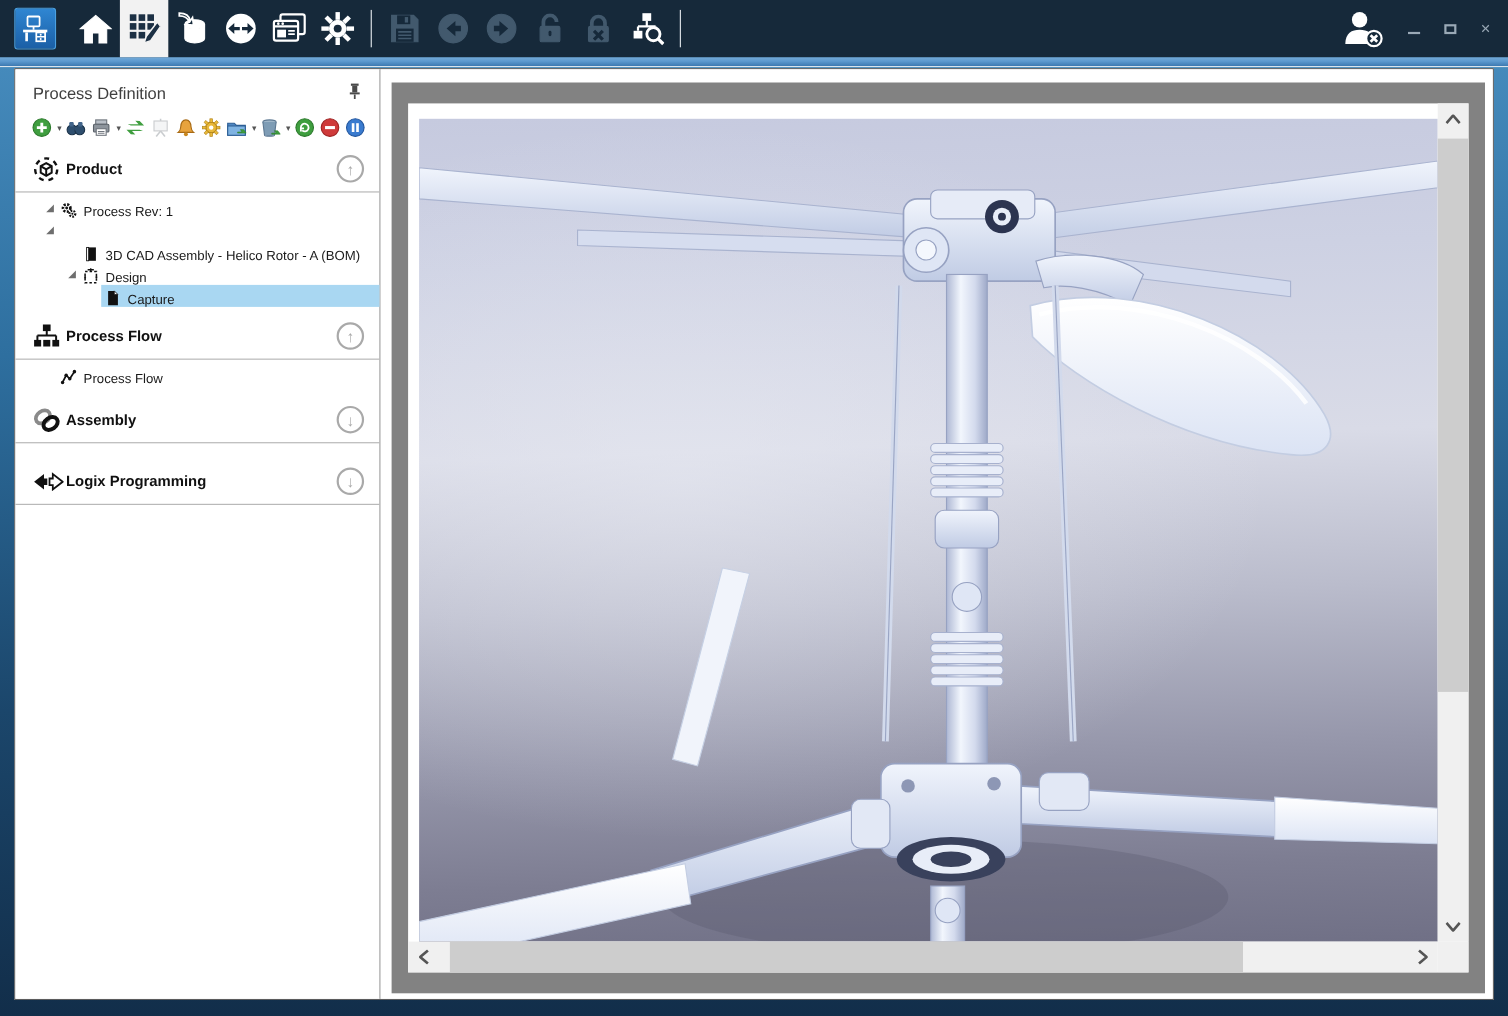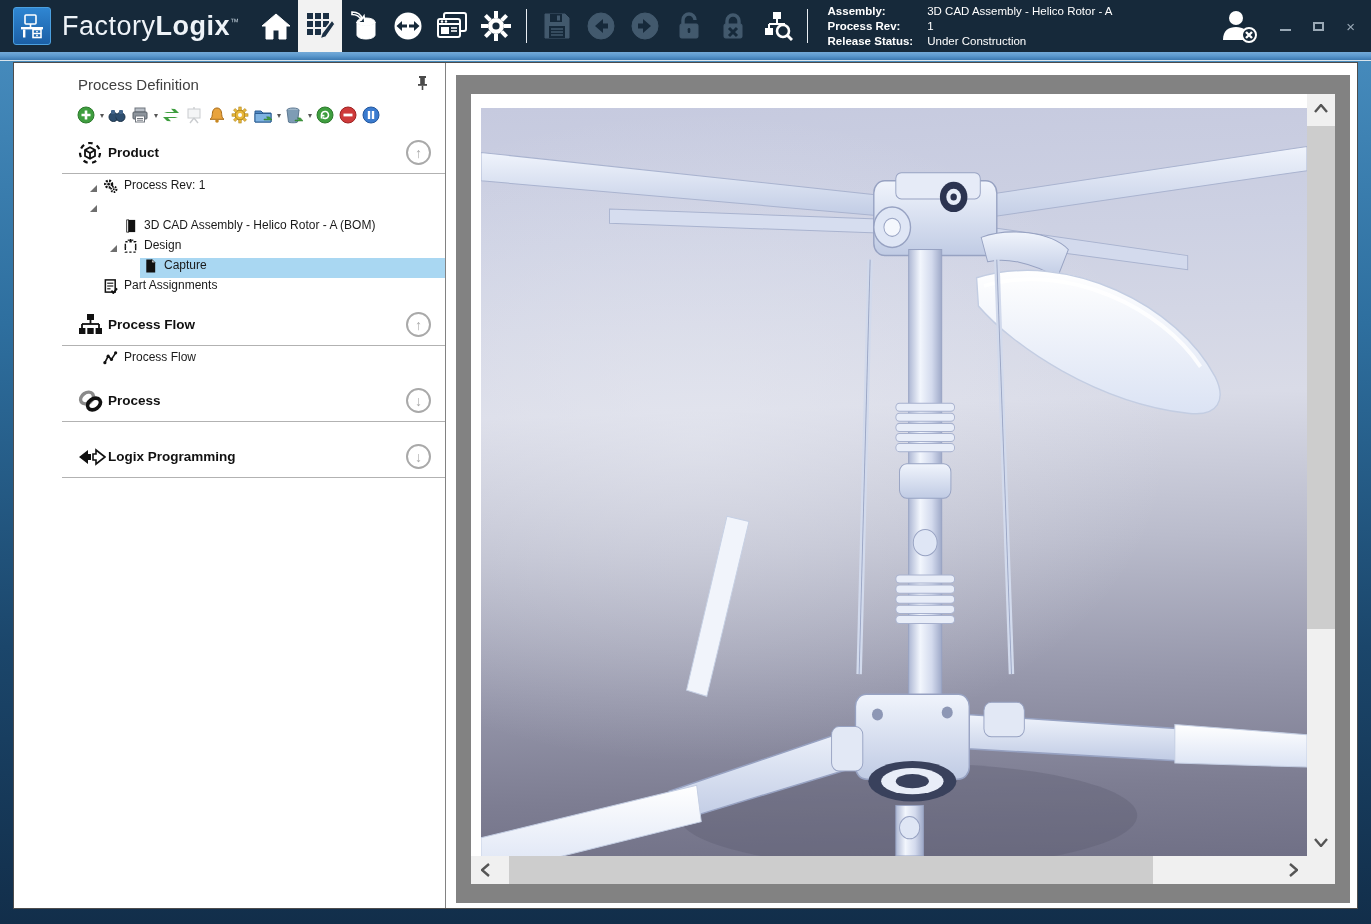--- a/index.html
+++ b/index.html
@@ -36,41 +36,41 @@
   
   .accent { position:absolute; left:0; top:52px; width:1371px; height:9px;
     background:linear-gradient(180deg,#74aad8 0%,#5d9acf 45%,#3c79b1 100%);
     border-bottom:1px solid #d9e4ec; z-index:4; }
 
   
   .content { position:absolute; left:13px; top:62px; width:1345px; height:847px;
     background:#ffffff; border:1px solid #4d4d4d; display:flex; }
 
   
-  .sidebar { width:384px; border-right:1px solid #828282; background:#fff;
-    display:flex; flex-direction:column; flex:0 0 auto;margin-left:48px; }
+  .sidebar { width:332px; border-right:1px solid #828282; background:#fff;
+    display:flex; flex-direction:column; flex:0 0 auto; }
   .sb-header { display:flex; align-items:center; padding:10px 14px 4px 16px; }
   .sb-title { font-size:15px; color:#404040; flex:1; }
   .pin-btn { cursor:pointer; padding:2px; }
   .sb-toolbar { display:flex; align-items:center; gap:3px; padding:5px 6px 7px 14px; }
   .sb-tool { display:flex; align-items:center; cursor:pointer; padding:1px; }
   .sb-tool.disabled { opacity:.45; cursor:default; }
   .caret { font-size:8px; color:#555; margin-left:1px; cursor:pointer; }
   .section { display:flex; align-items:center; padding:8px 14px 8px 16px; cursor:pointer; }
   .section .sec-icon { width:30px; display:flex; justify-content:flex-start; }
   .section .sec-label { font-size:13.5px; font-weight:700; color:#111; flex:1; }
   .arrow-btn { width:25px; height:25px; border:2px solid #a9a9a9; border-radius:50%;
     color:#a9a9a9; font-size:14px; font-weight:700; display:flex; align-items:center;
     justify-content:center; cursor:pointer; background:#fff; }
   .divider { height:1px; background:#b2b2b2; }
   .tree { padding:4px 0 6px 0; }
   .tree-row { display:flex; align-items:center; height:20px; font-size:12px; color:#1a1a1a; cursor:pointer; }
   .tw-exp { width:14px; flex:0 0 14px; display:flex; align-items:center; justify-content:center; }
   .exp-tri { width:0; height:0; border-bottom:7px solid #6e6e6e; border-left:7px solid transparent; }
-  .row-inner { display:flex; align-items:flex-start; gap:5px; flex:1; height:20px; padding-left:2px; }
+  .row-inner { display:flex; align-items:flex-end; gap:5px; flex:1; height:20px; padding-left:2px; }
   .row-inner.selected { background:#a9d7f2; }
   .tree-ico { width:17px; display:flex; align-items:center; justify-content:center; flex:0 0 17px; }
   .flow-child { padding:4px 0 10px 0; }
 
   
   .main { flex:1; position:relative; background:#ffffff; }
   .viewer { position:absolute; left:10px; top:12px; right:7px; bottom:5px; background:#828282; }
   .page { position:absolute; left:15px; top:19px; right:15px; bottom:19px; background:#ffffff; }
   .render { position:absolute; left:10px; top:14px; right:28px; bottom:28px; overflow:hidden;
     background:
@@ -97,21 +97,20 @@
       <rect x="6" y="2" width="11" height="9" rx="1" fill="none" stroke="#fff" stroke-width="1.6"></rect>
       <line x1="11.5" y1="11" x2="11.5" y2="14" stroke="#fff" stroke-width="1.6"></line>
       <rect x="2" y="14" width="22" height="2.4" fill="#fff"></rect>
       <rect x="4" y="16.5" width="2.4" height="8" fill="#fff"></rect>
       <rect x="14" y="16.5" width="8" height="8" fill="none" stroke="#fff" stroke-width="1.6"></rect>
       <line x1="14" y1="20.5" x2="22" y2="20.5" stroke="#fff" stroke-width="1.4"></line>
       <circle cx="18" cy="18.6" r=".9" fill="#fff"></circle>
         <circle cx="18" cy="22.5" r=".9" fill="#fff"></circle>
     </svg>
   </div>
-  <div class="brand"><span>Factory</span><b>Logix</b><sup>™</sup></div>
 
   <div class="tb-icons">
     <div class="tb-btn">
       <svg width="30" height="28" viewBox="0 0 30 28">
         <path d="M15 2 L29 14 L25 14 L25 27 L18 27 L18 18 L12 18 L12 27 L5 27 L5 14 L1 14 Z" class="icon-w" stroke-width="1"></path>
       </svg>
     </div>
     <div class="tb-btn active">
       <svg width="30" height="30" viewBox="0 0 30 30">
         <g fill="#1c3044">
@@ -216,28 +215,20 @@
         <line x1="8" y1="14" x2="24" y2="14" stroke="#fff" stroke-width="2"></line>
         <line x1="8" y1="14" x2="8" y2="18" stroke="#fff" stroke-width="2"></line>
         <rect x="4" y="18" width="8" height="7" fill="#fff"></rect>
         <circle cx="22" cy="21" r="6" fill="none" stroke="#fff" stroke-width="2.6"></circle>
         <line x1="26.5" y1="25.5" x2="31" y2="30" stroke="#fff" stroke-width="3"></line>
       </svg>
     </div>
     <div class="tb-sep"></div>
   </div>
 
-  <div class="info-block" id="info-grid">
-      <span class="lbl">Assembly:</span>
-      <span class="val">3D CAD Assembly - Helico Rotor - A</span>
-      <span class="lbl">Process Rev:</span>
-      <span class="val">1</span>
-      <span class="lbl">Release Status:</span>
-      <span class="val">Under Construction</span>
-    </div>
 
   <div class="tb-right">
     <svg width="42" height="36" viewBox="0 0 42 36" style="cursor:pointer">
       <circle cx="16" cy="10" r="7" fill="#fff"></circle>
       <path d="M3 32 C3 22 9 19 16 19 C23 19 29 22 29 32 Z" fill="#fff"></path>
       <circle cx="29" cy="27" r="7" fill="#16293a" stroke="#fff" stroke-width="2"></circle>
       <path d="M26 24 L32 30 M32 24 L26 30" stroke="#fff" stroke-width="2.4"></path>
     </svg>
     <div class="winctl">
       <span class="wc wc-min" title="minimize"></span>
@@ -431,35 +422,20 @@
         <div class="tree-row" style="padding-left: 64px;">
           <span class="tw-exp"></span>
           <span class="row-inner selected">
             <span class="tree-ico">
               <svg width="15" height="16" viewBox="0 0 16 16">
                 <path d="M3.5 1 H9.5 L13 4.5 V15 H3.5 Z" fill="#111"></path>
                 <path d="M9.5 1 L13 4.5 H9.5 Z" fill="#fff" stroke="#111" stroke-width=".7"></path>
               </svg>
             </span>
             <span>Capture</span>
-          </span>
-        </div>
-        <div class="tree-row" style="padding-left: 24px;">
-          <span class="tw-exp"></span>
-          <span class="row-inner">
-            <span class="tree-ico">
-              <svg width="15" height="16" viewBox="0 0 16 16">
-                <rect x="2.5" y="1.5" width="10.5" height="13" fill="#fff" stroke="#111" stroke-width="1.6"></rect>
-                <line x1="4.5" y1="5" x2="11" y2="5" stroke="#111" stroke-width="1.2"></line>
-                <line x1="4.5" y1="8" x2="11" y2="8" stroke="#111" stroke-width="1.2"></line>
-                <line x1="4.5" y1="11" x2="8" y2="11" stroke="#111" stroke-width="1.2"></line>
-                <path d="M9 13 L11 15.5 L15 10.5" fill="none" stroke="#111" stroke-width="2"></path>
-              </svg>
-            </span>
-            <span>Part Assignments</span>
           </span>
         </div>
       </div>
 
     <div class="section">
       <span class="sec-icon">
         <svg width="24" height="24" viewBox="0 0 24 24">
           <rect x="9" y="1" width="7" height="6" fill="#111"></rect>
           <line x1="12.5" y1="7" x2="12.5" y2="11" stroke="#111" stroke-width="1.8"></line>
           <line x1="4" y1="11" x2="21" y2="11" stroke="#111" stroke-width="1.8"></line>
@@ -493,21 +469,21 @@
         </div>
       </div>
 
     <div class="section">
       <span class="sec-icon">
         <svg width="26" height="24" viewBox="0 0 26 24">
           <ellipse cx="9" cy="9" rx="7" ry="5.2" fill="none" stroke="#8a8a8a" stroke-width="3.4" transform="rotate(-35 9 9)"></ellipse>
           <ellipse cx="16" cy="15" rx="7" ry="5.2" fill="none" stroke="#111" stroke-width="3.6" transform="rotate(-35 16 15)"></ellipse>
         </svg>
       </span>
-      <span class="sec-label">Process</span>
+      <span class="sec-label">Assembly</span>
       <span class="arrow-btn">↓</span>
     </div>
     <div class="divider" style="margin-bottom:14px"></div>
 
     <div class="section">
       <span class="sec-icon">
         <svg width="28" height="20" viewBox="0 0 28 20">
           <path d="M1 10 L10 3 V7 H13 V13 H10 V17 Z" fill="#111"></path>
           <path d="M27 10 L18 3 V7 H15 V13 H18 V17 Z" fill="none" stroke="#111" stroke-width="1.6"></path>
         </svg>

